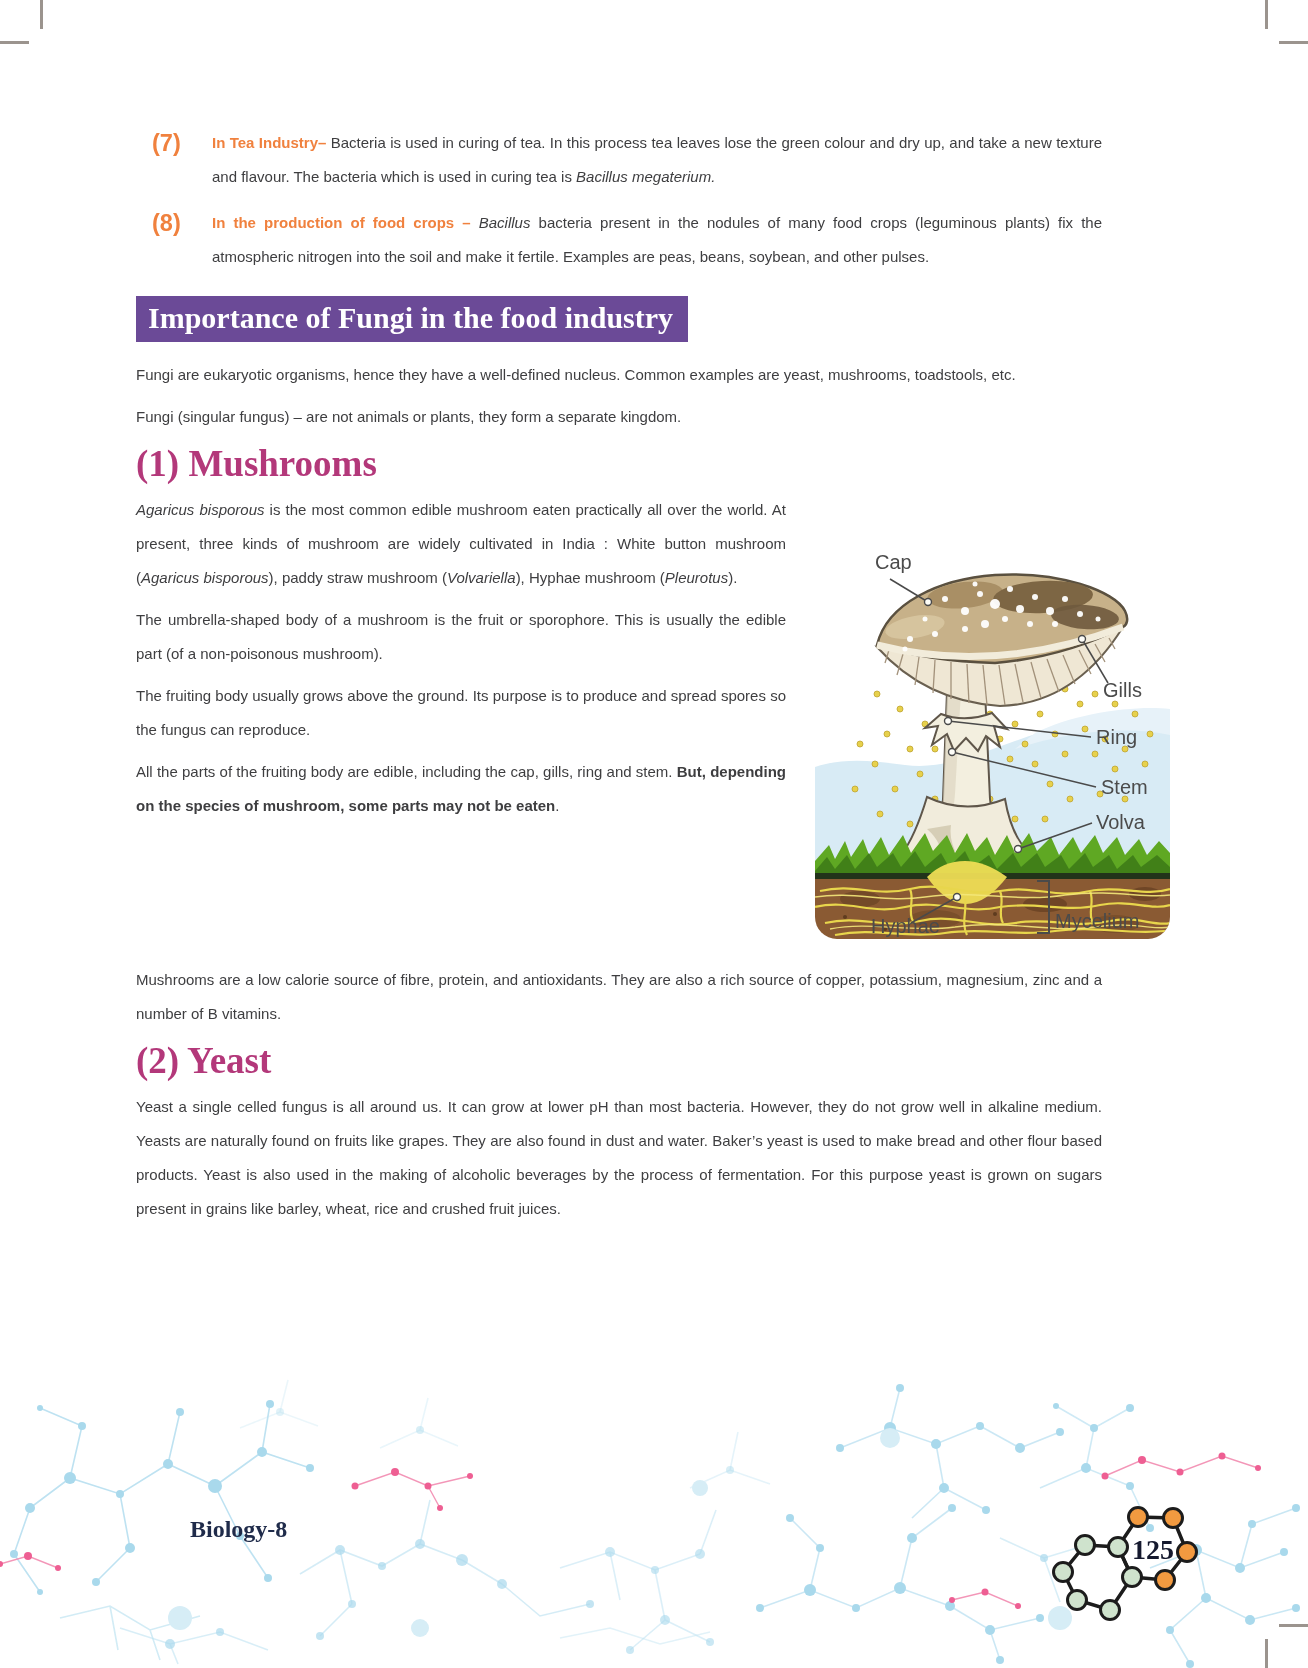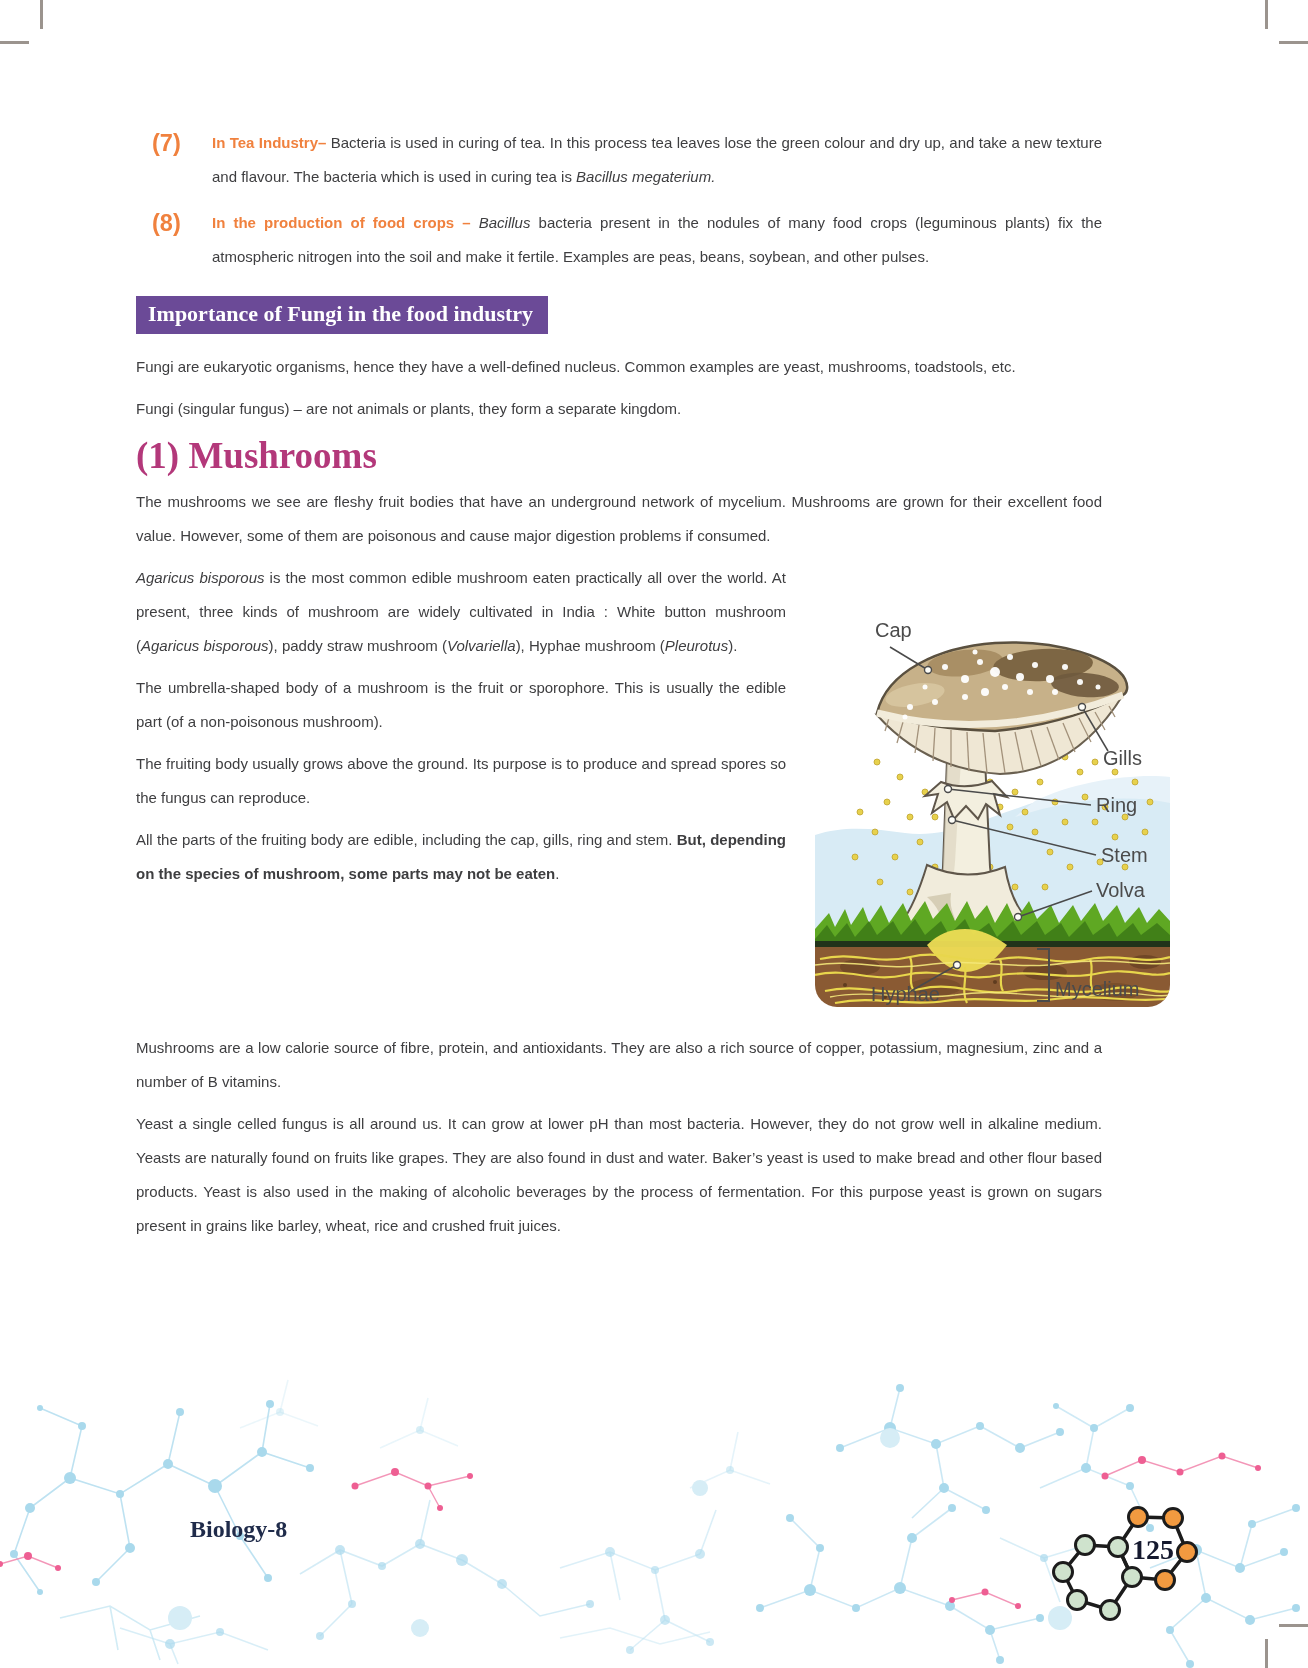--- a/index.html
+++ b/index.html
@@ -13,21 +13,21 @@
         font-family:"Liberation Sans",sans-serif;color:var(--body);}
   .crop{position:absolute;background:#9b948e;}
   .content{position:absolute;left:136px;top:126px;width:966px;}
   .bodytext{font-size:15px;line-height:34px;text-align:justify;}
   .item{display:flex;margin-bottom:12px;}
   .item-num{flex:none;width:76px;padding-left:16px;box-sizing:border-box;
             color:var(--orange);font-weight:bold;font-size:23.5px;line-height:34px;}
   .item-body{flex:1;}
   .lead{color:var(--orange);font-weight:bold;}
   .banner{display:inline-block;background:var(--purple);color:#fff;
-          font-family:"Liberation Serif",serif;font-weight:bold;font-size:22px;
+          font-family:"Liberation Serif",serif;font-weight:bold;font-size:30px;
           padding:5px 15px 7px 12px;margin:10px 0 16px 0;}
   p.para{margin:0 0 8px 0;}
   h3.sub{font-family:"Liberation Serif",serif;color:var(--magenta);font-weight:bold;
          font-size:37px;margin:6px 0 8px 0;}
   .wrap{position:relative;height:470px;}
   .wrap p{width:650px;}
   .figure{position:absolute;left:679px;top:6px;width:355px;height:440px;}
   .figure svg{display:block;}
   .footer-deco{position:absolute;left:0;top:1368px;width:1308px;height:300px;pointer-events:none;}
   .book-title{position:absolute;left:190px;top:1516px;font-family:"Liberation Serif",serif;
@@ -188,21 +188,20 @@
       </div>
     </div>
 
     <div class="banner">Importance of Fungi in the food industry</div>
 
     <p class="para bodytext">Fungi are eukaryotic organisms, hence they have a well-defined nucleus.  Common examples are yeast, mushrooms, toadstools, etc.</p>
     <p class="para bodytext">Fungi (singular fungus) – are not animals or plants, they form a separate kingdom.</p>
 
     <h3 class="sub">(1) Mushrooms</h3>
 
-    <p class="para bodytext">The mushrooms we see are fleshy fruit bodies that have an underground network of mycelium. Mushrooms are grown for their excellent food value. However, some of them are poisonous and cause major digestion problems if consumed.</p>
 
     <div class="wrap">
       <p class="para bodytext"><i>Agaricus bisporous</i><span> is the most common edible mushroom eaten practically all over the world. At present, three kinds of mushroom are widely cultivated in India : White button mushroom (</span><i>Agaricus bisporous</i><span>), paddy straw mushroom (</span><i>Volvariella</i><span>), Hyphae mushroom (</span><i>Pleurotus</i><span>).</span></p>
       <p class="para bodytext">The umbrella-shaped body of a mushroom is the fruit or sporophore. This is usually the edible part (of a non-poisonous mushroom).</p>
       <p class="para bodytext">The fruiting body usually grows above the ground. Its purpose is to produce and spread spores so the fungus can reproduce.</p>
       <p class="para bodytext"><span>All the parts of the fruiting body are edible, including the cap, gills, ring and stem. </span><b>But, depending on the species of mushroom, some parts may not be eaten</b><span>.</span></p>
 
       <div class="figure">
         <svg viewBox="0 0 355 440" width="355" height="440">
           <defs>
@@ -386,20 +385,21 @@
               <text x="56" y="434">Hyphae</text>
               <text x="240" y="429">Mycelium</text>
             </g>
           </g>
         </svg>
       </div>
     </div>
 
     <p class="para bodytext">Mushrooms are a low calorie source of fibre, protein, and antioxidants. They are also a rich source of copper, potassium, magnesium, zinc and a number of B vitamins.</p>
 
+    <h3 class="sub">(2) Yeast</h3>
 
     <p class="para bodytext">Yeast a single celled fungus is all around us. It can grow at lower pH than most bacteria. However, they do not grow well in alkaline medium. Yeasts are naturally found on fruits like grapes. They are also found in dust and water.  Baker’s yeast is used to make bread and other flour based products. Yeast is also used in the making of alcoholic beverages by the process of fermentation. For this purpose yeast is grown on sugars present in grains like barley, wheat, rice and crushed fruit juices.</p>
 
   </div>
 
   <div class="book-title">Biology-8</div>
 
   <svg class="page-badge" viewBox="0 0 190 150">
     <g stroke="#1c1c1c" stroke-width="3.5" fill="none">
       <path d="M103,29 L138,30 L152,64 L130,92 L97,89 L83,59 Z"></path>

